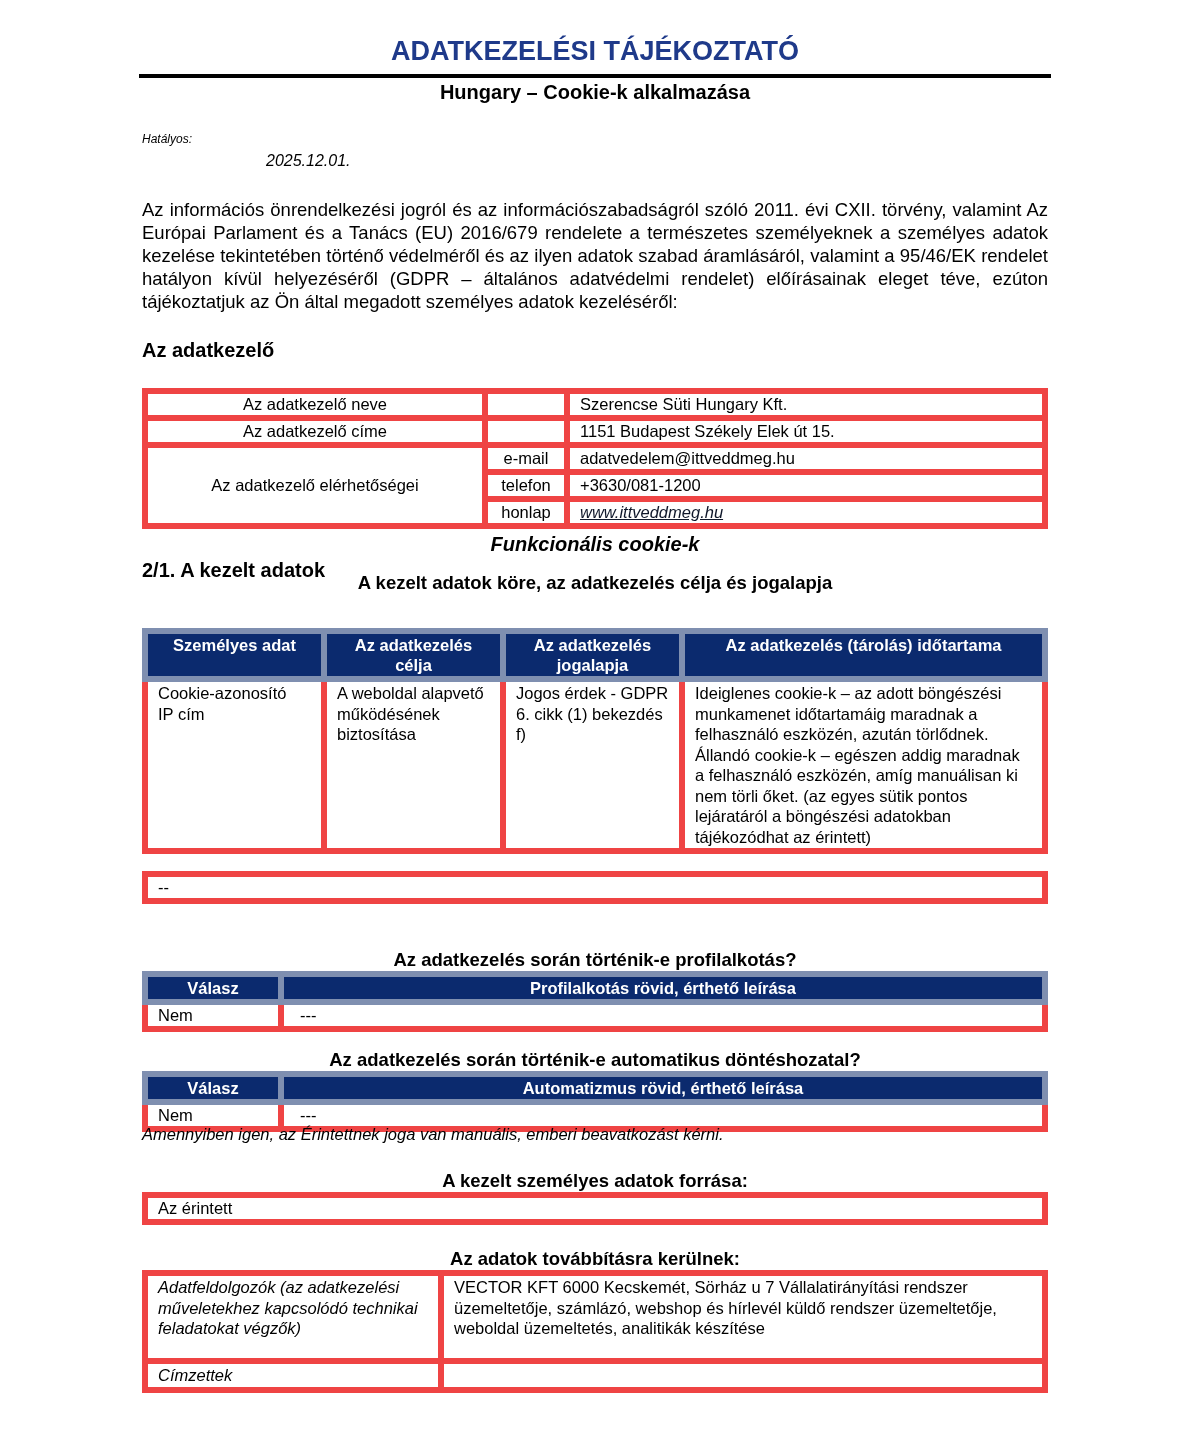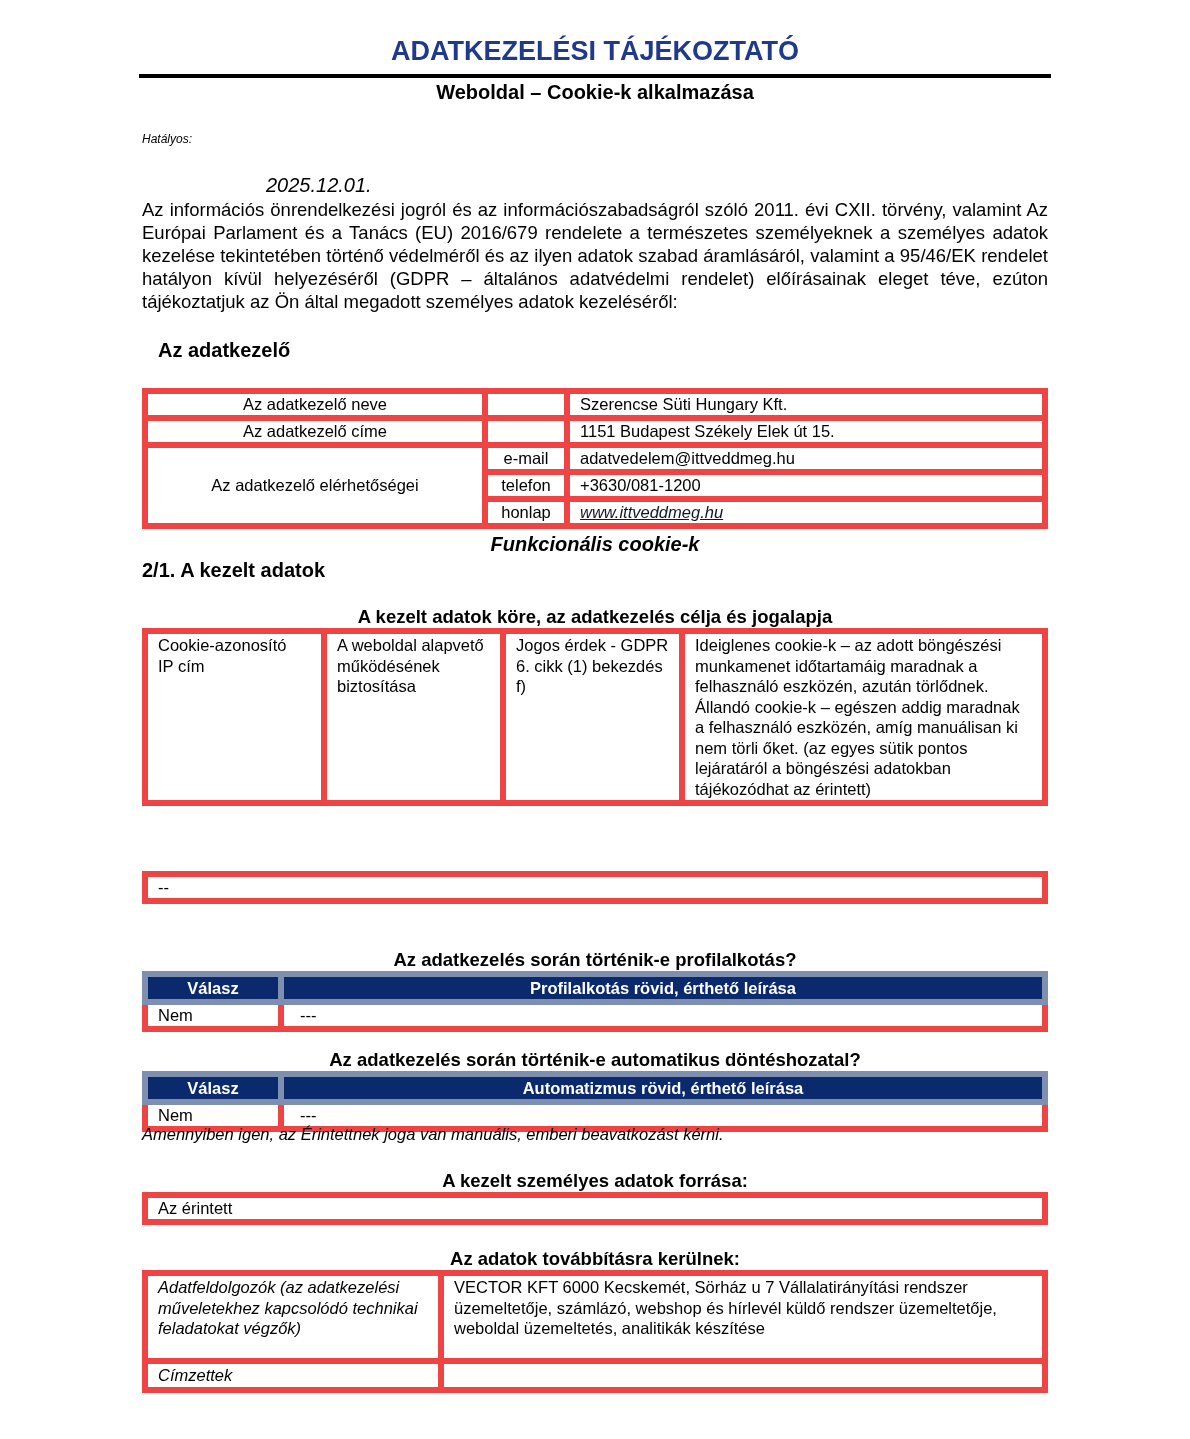--- a/index.html
+++ b/index.html
@@ -2,23 +2,23 @@
 <html><head>
 <meta charset="utf-8">
 <style>
   html, body { margin: 0; padding: 0; background: #ffffff; }
   body { width: 1190px; height: 1439px; position: relative; font-family: "Liberation Sans", sans-serif; color: #000; overflow: hidden; }
   .page { position: absolute; left: 142px; top: 0; width: 906px; }
   .title { position: absolute; left: 0; top: 36px; width: 906px; text-align: center; font-size: 27px; font-weight: bold; color: #1f3a8a; letter-spacing: 0; }
   .rule { position: absolute; left: -3px; top: 74px; width: 912px; height: 4px; background: #000; }
   .subtitle { position: absolute; left: 0; top: 81px; width: 906px; text-align: center; font-size: 20px; font-weight: bold; }
   .eff-label { position: absolute; left: 0; top: 132px; font-size: 12px; font-style: italic; }
-  .eff-date { position: absolute; left: 124px; top: 152px; font-size: 20px; font-style: italic; margin-top: 22px; }
+  .eff-date { position: absolute; left: 124px; top: 152px; font-size: 16px; font-style: italic; }
   .intro { position: absolute; left: 0; top: 198px; width: 906px; font-size: 18.5px; line-height: 23px; text-align: justify; }
-  .h-controller { position: absolute; left: 0; top: 339px; font-size: 20px; font-weight: bold; margin-left: 16px; }
+  .h-controller { position: absolute; left: 0; top: 339px; font-size: 20px; font-weight: bold; }
   table { border-collapse: collapse; }
   .box { position: absolute; left: 0; border: 3px solid #000; box-sizing: border-box; width: 906px; }
   .box td, .box th { border: 6px solid #ef4444; font-size: 16.5px; padding: 0 10px; vertical-align: top; }
   .ctrl td { height: 21px; line-height: 21px; }
   .ctrl td.center { text-align: center; vertical-align: middle; }
   .ctrl a { color: #0f172a; text-decoration: underline; font-style: italic; }
   .section-italic { position: absolute; left: 0; top: 533px; width: 906px; text-align: center; font-size: 20px; font-weight: bold; font-style: italic; }
   .h-data { position: absolute; left: 0; top: 559px; font-size: 20px; font-weight: bold; }
   .caption { position: absolute; left: 0; width: 906px; text-align: center; font-size: 18.5px; font-weight: bold; }
   .box th { background: #0b2a6e; color: #fff; font-weight: bold; text-align: center; border-color: #7f8fb0; line-height: 20px; padding: 1px 8px 1px 8px; }
@@ -26,21 +26,21 @@
   .small td { line-height: 21px; }
   .note { position: absolute; left: 0; top: 1125px; font-size: 16.5px; font-style: italic; }
   .transfer td.cat { font-style: italic; }
 </style>
 </head>
 <body>
 
 <div class="page">
   <div class="title">ADATKEZELÉSI TÁJÉKOZTATÓ</div>
   <div class="rule"></div>
-  <div class="subtitle">Weboldal – Cookie-k alkalmazása</div>
+  <div class="subtitle">Hungary – Cookie-k alkalmazása</div>
   <div class="eff-label">Hatályos:</div>
   <div class="eff-date">2025.12.01.</div>
   <div class="intro">Az információs önrendelkezési jogról és az információszabadságról szóló 2011. évi CXII. törvény, valamint Az Európai Parlament és a Tanács (EU) 2016/679 rendelete a természetes személyeknek a személyes adatok kezelése tekintetében történő védelméről és az ilyen adatok szabad áramlásáról, valamint a 95/46/EK rendelet hatályon kívül helyezéséről (GDPR – általános adatvédelmi rendelet) előírásainak eleget téve, ezúton tájékoztatjuk az Ön által megadott személyes adatok kezeléséről:</div>
 
   <div class="h-controller">Az adatkezelő</div>
 
   <table class="box ctrl" style="top:388px;">
     <colgroup>
         <col style="width:340px">
         <col style="width:82px">
@@ -69,29 +69,35 @@
     <tr>
       <td class="center">honlap</td>
       <td><a href="#">www.ittveddmeg.hu</a></td>
     </tr>
   </tbody>
     </table>
 
   <div class="section-italic">Funkcionális cookie-k</div>
   <div class="h-data">2/1. A kezelt adatok</div>
 
-  <div class="caption" style="top:606px;">A kezelt adatok köre, az adatkezelés célja és jogalapja</div>
+  <div class="caption" style="top:572px;">A kezelt adatok köre, az adatkezelés célja és jogalapja</div>
   <table class="box data" style="top:628px;">
     <colgroup>
         <col style="width:179px">
         <col style="width:179px">
         <col style="width:179px">
         <col>
       </colgroup>
     <tbody>
+        <tr>
+      <th style="vertical-align:top;">Személyes adat</th>
+      <th>Az adatkezelés célja</th>
+      <th>Az adatkezelés jogalapja</th>
+      <th>Az adatkezelés (tárolás) időtartama</th>
+    </tr>
     <tr>
       <td style="white-space:pre-line;">Cookie-azonosító
 IP cím</td>
       <td>A weboldal alapvető működésének biztosítása</td>
       <td>Jogos érdek - GDPR 6. cikk (1) bekezdés f)</td>
       <td>Ideiglenes cookie-k – az adott böngészési munkamenet időtartamáig maradnak a felhasználó eszközén, azután törlődnek. Állandó cookie-k – egészen addig maradnak a felhasználó eszközén, amíg manuálisan ki nem törli őket. (az egyes sütik pontos lejáratáról a böngészési adatokban tájékozódhat az érintett)</td>
     </tr>
   </tbody>
     </table>
 

